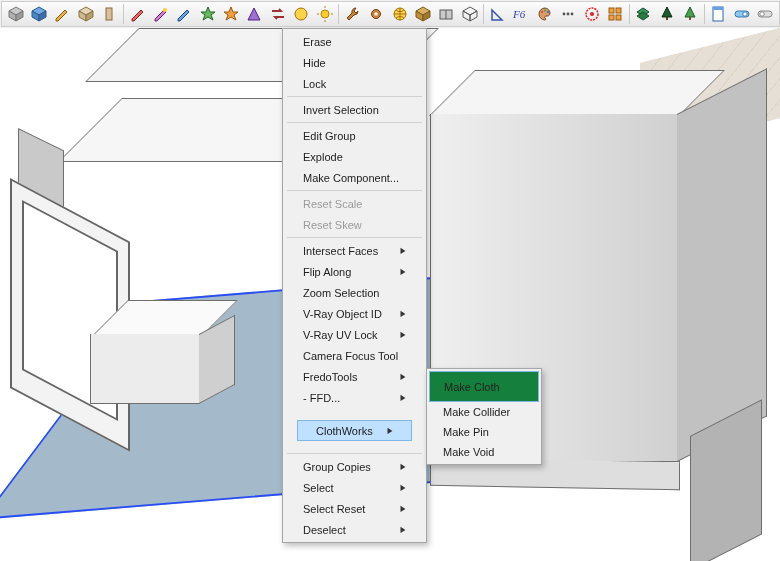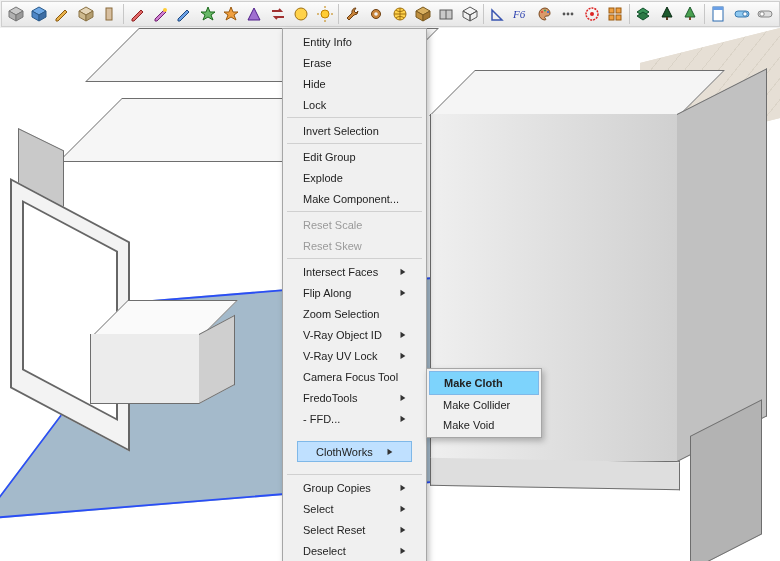--- a/index.html
+++ b/index.html
@@ -136,24 +136,23 @@
     z-index: 31;
     padding: 2px;
   }
   .sub .item {
     height: 20px;
     padding: 0 14px;
     display: flex; align-items: center;
     color: #222;
   }
   .sub .item.highlight {
-    background: #7dd3fc;
+    background: #15803d;
     border: 1px solid #7fb8e8;
-    height: 24px;
-    font-weight: bold;
+    height: 31px;
   }
 </style>
 </head>
 <body>
 
 <div class="app">
 
   <div class="toolbar" id="toolbar">
       <div class="tbtn">
         <svg viewBox="0 0 18 18">
@@ -377,23 +376,20 @@
     <div class="frame tv-frame-outer"></div>
     <div class="frame tv-frame-inner"></div>
 
     <div class="block low-table-top"></div>
     <div class="block low-table-front"></div>
     <div class="block low-table-side"></div>
   </div>
 
   <div class="ctx" id="ctx">
       <div class="item">
-        <span>Entity Info</span>
-      </div>
-      <div class="item">
         <span>Erase</span>
       </div>
       <div class="item">
         <span>Hide</span>
       </div>
       <div class="item">
         <span>Lock</span>
       </div>
       <div class="div"></div>
       <div class="item">
@@ -471,17 +467,20 @@
     </div>
 
   <div class="sub" id="sub">
       <div class="item highlight">
         <span>Make Cloth</span>
       </div>
       <div class="item">
         <span>Make Collider</span>
       </div>
       <div class="item">
+        <span>Make Pin</span>
+      </div>
+      <div class="item">
         <span>Make Void</span>
       </div>
     </div>
 
 </div>
 
 </body></html>

